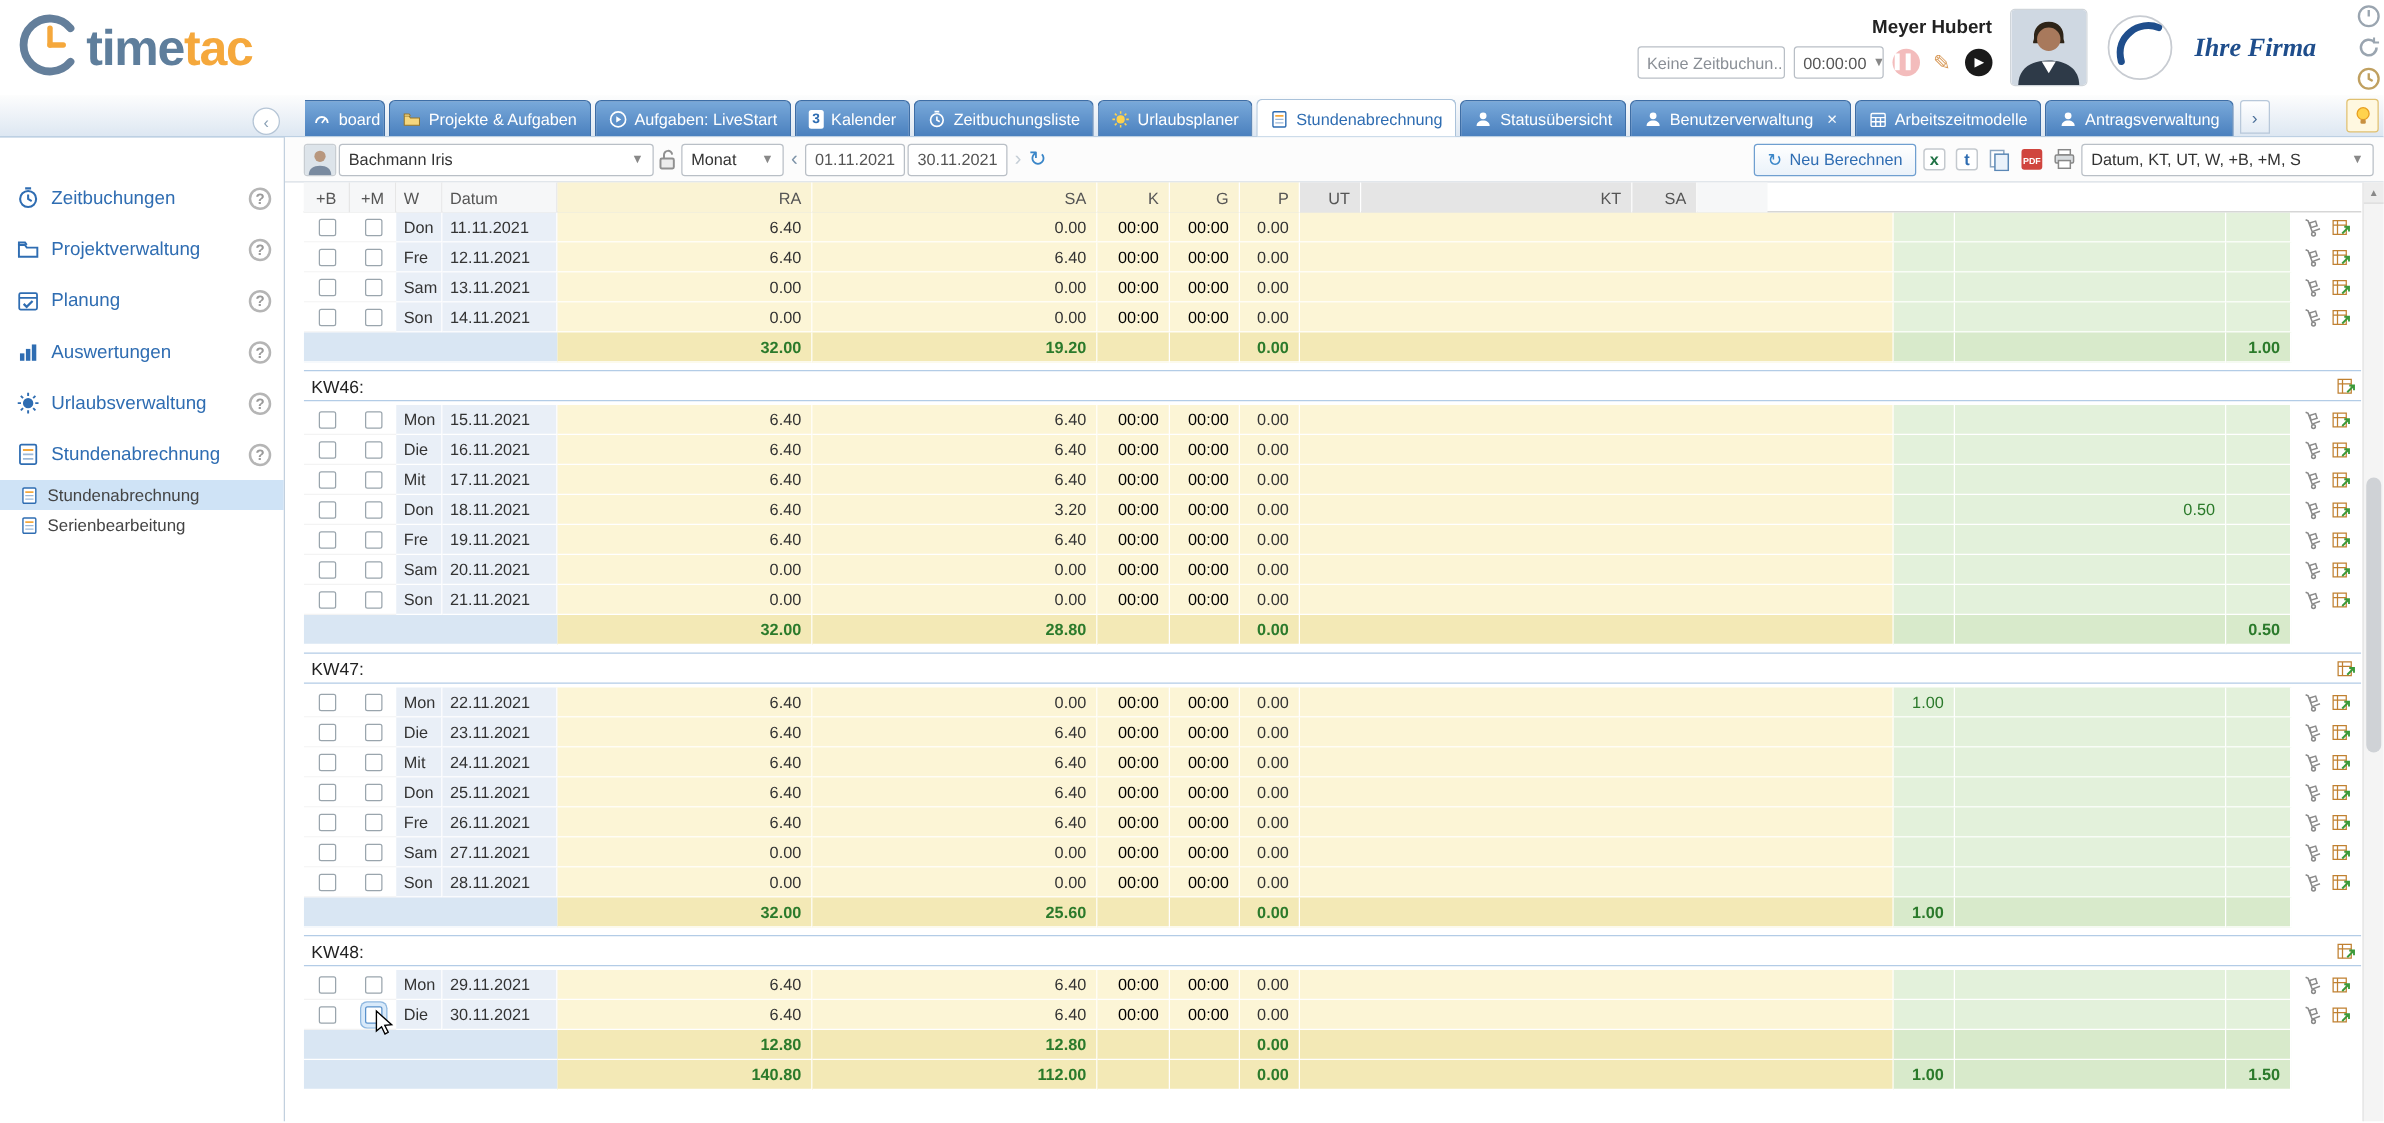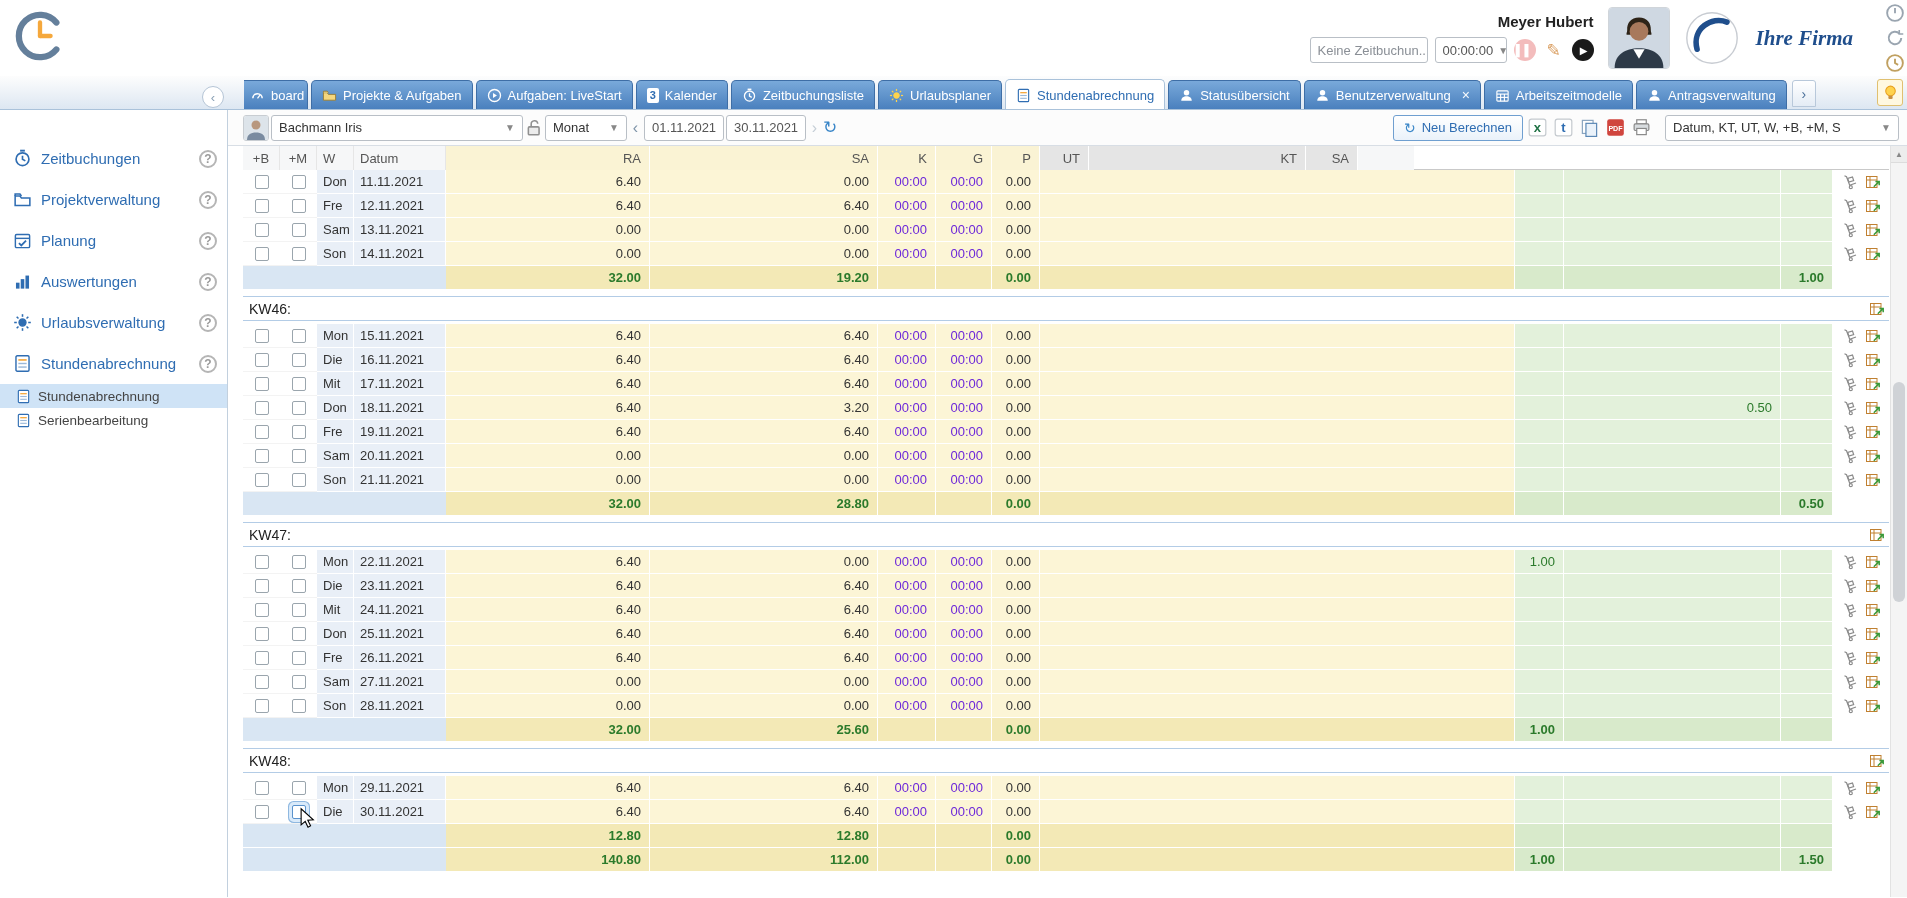--- a/index.html
+++ b/index.html
@@ -74,21 +74,21 @@
   .side-sub .icon svg{width:15px;height:15px;display:block}
 
   .content{flex:1;display:flex;flex-direction:column;position:relative;background:#fff;min-width:0}
 
   
   .toolbar{height:36px;display:flex;align-items:center;gap:2px;padding:0 8px 0 15px;
       border-bottom:1px solid #d8dee5;background:#fcfcfc;flex:none}
   .avatar-sm{width:26px;height:26px;border-radius:3px;overflow:hidden;border:1px solid #c8cdd2;flex:none}
   .tb-user{width:252px;color:#333}
   .tb-period{width:82px;color:#333}
-  .tb-columns{width:234px;margin-left:10px;color:#333}
+  .tb-columns{width:234px;color:#333}
   .nav-arrow{color:#7d93a8;font-size:16px;width:13px;text-align:center;cursor:pointer}
   .nav-arrow.disabled{color:#c5ced6}
   .glyph-refresh{color:#3a86c8;font-size:17px;cursor:pointer}
   .lock-ic svg{width:18px;height:18px;display:block}
   .recalc-btn{margin-left:auto;height:26px;border:1px solid #6f9fd0;background:linear-gradient(#fff,#eaf2fa);
       color:var(--accent);border-radius:3px;display:flex;align-items:center;gap:6px;padding:0 10px;
       font-size:13px;cursor:pointer;white-space:nowrap}
   .export-btn{width:24px;height:24px;display:flex;align-items:center;justify-content:center;cursor:pointer}
   .export-btn svg{width:19px;height:19px;display:block}
 
@@ -114,21 +114,21 @@
   .c-icons{width:56px;gap:6px;padding-left:8px;background:#fff}
   .c-leftmerge{width:203px}
   .num{justify-content:flex-end;padding-right:8px;padding-left:0}
   .hcell{color:#555;background:#f6f7f8;border-right:1px solid #e6e6e6}
   .hcell.hy{background:#faf3d4;border-right-color:#fff}
   .hcell.hg{background:#e5e5e5;border-right-color:#fff}
   .hcell.hic{background:#f6f7f8;border-right:none}
   .cbc{background:#fff;border-bottom:1px solid #f3f3f3}
   .left-cell{background:var(--leftblue);border-right:1px solid #fff;border-bottom:1px solid #fff;color:#333}
   .ycell{background:var(--yellow);border-right:1px solid #fff;border-bottom:1px solid #fff;color:#333}
-  .ycell.dim{color:#6d28d9}
+  .ycell.dim{color:#000000}
   .gcell{background:var(--green);border-right:1px solid #fff;border-bottom:1px solid #fff;color:var(--greentext)}
   .summary .scell-left{background:var(--leftsum);border-bottom:1px solid #fff}
   .summary .ysum{background:var(--yellowsum);border-right:1px solid #fff;border-bottom:1px solid #fff;
       color:var(--greentext);font-weight:bold}
   .summary .gsum{background:var(--greensum);border-right:1px solid #fff;border-bottom:1px solid #fff;
       color:var(--greentext);font-weight:bold}
   .section-row{height:25px;border-top:1px solid #b3cce6;border-bottom:1px solid #b3cce6;display:flex;
       align-items:center;margin-top:6px;margin-bottom:3px;background:#fff;padding:0 4px 0 6px;
       font-size:14px;color:#222;flex:none}
   .section-row .row-icon{margin-left:auto}
@@ -151,20 +151,21 @@
 
 <header class="top">
   <div class="logo">
     <span>
       <svg width="52" height="52" viewBox="0 0 54 54">
           <path d="M44 13 A 22 22 0 1 0 44 41" fill="none" stroke="#647f9b" stroke-width="6.5" stroke-linecap="round"></path>
           <line x1="27" y1="27" x2="27" y2="13" stroke="#f5a83c" stroke-width="4.5" stroke-linecap="round"></line>
           <line x1="27" y1="27" x2="38" y2="27" stroke="#f5a83c" stroke-width="4.5" stroke-linecap="round"></line>
         </svg>
     </span>
+    <span class="logo-text"><span class="logo-time">time</span><span class="logo-tac">tac</span></span>
   </div>
 
   <div class="top-right">
     <div class="track-col">
       <div class="user-name">Meyer Hubert</div>
       <div class="track-controls">
         <div class="tb-select track-status">
           <span>Keine Zeitbuchun...</span>
         </div>
         <div class="tb-select track-timer">

